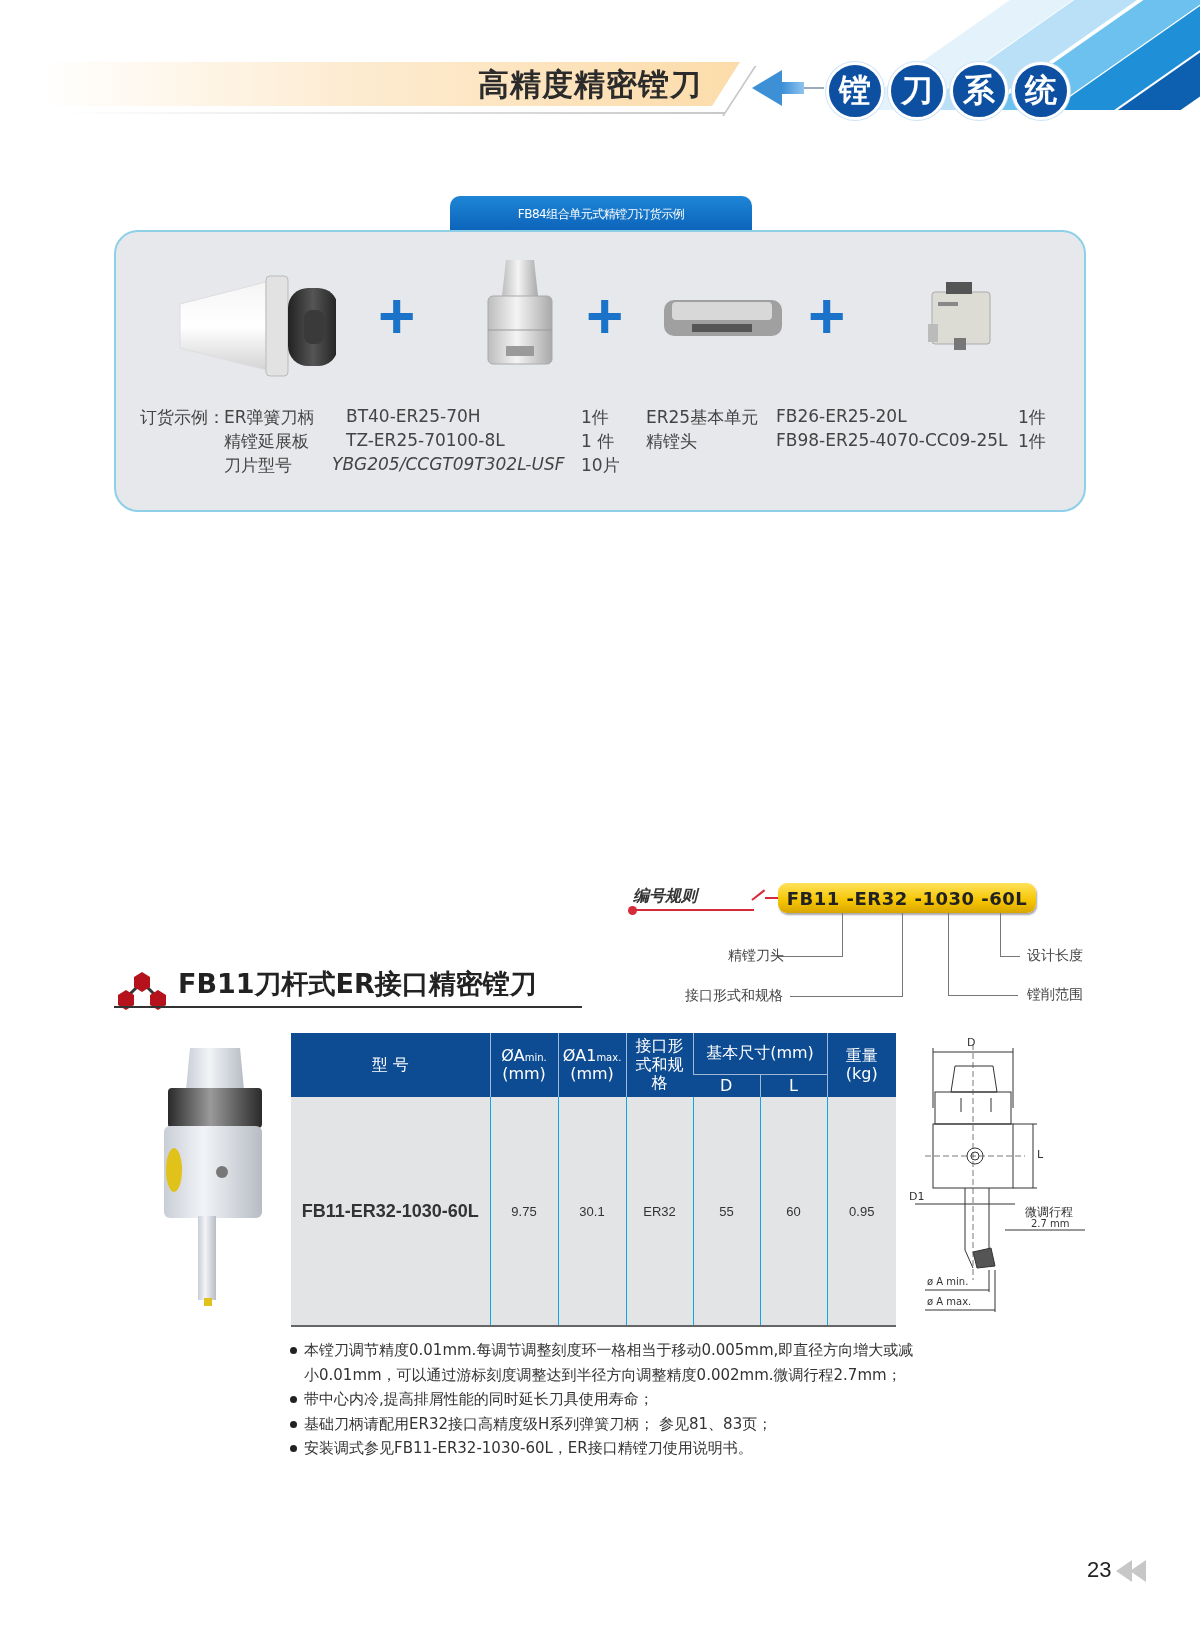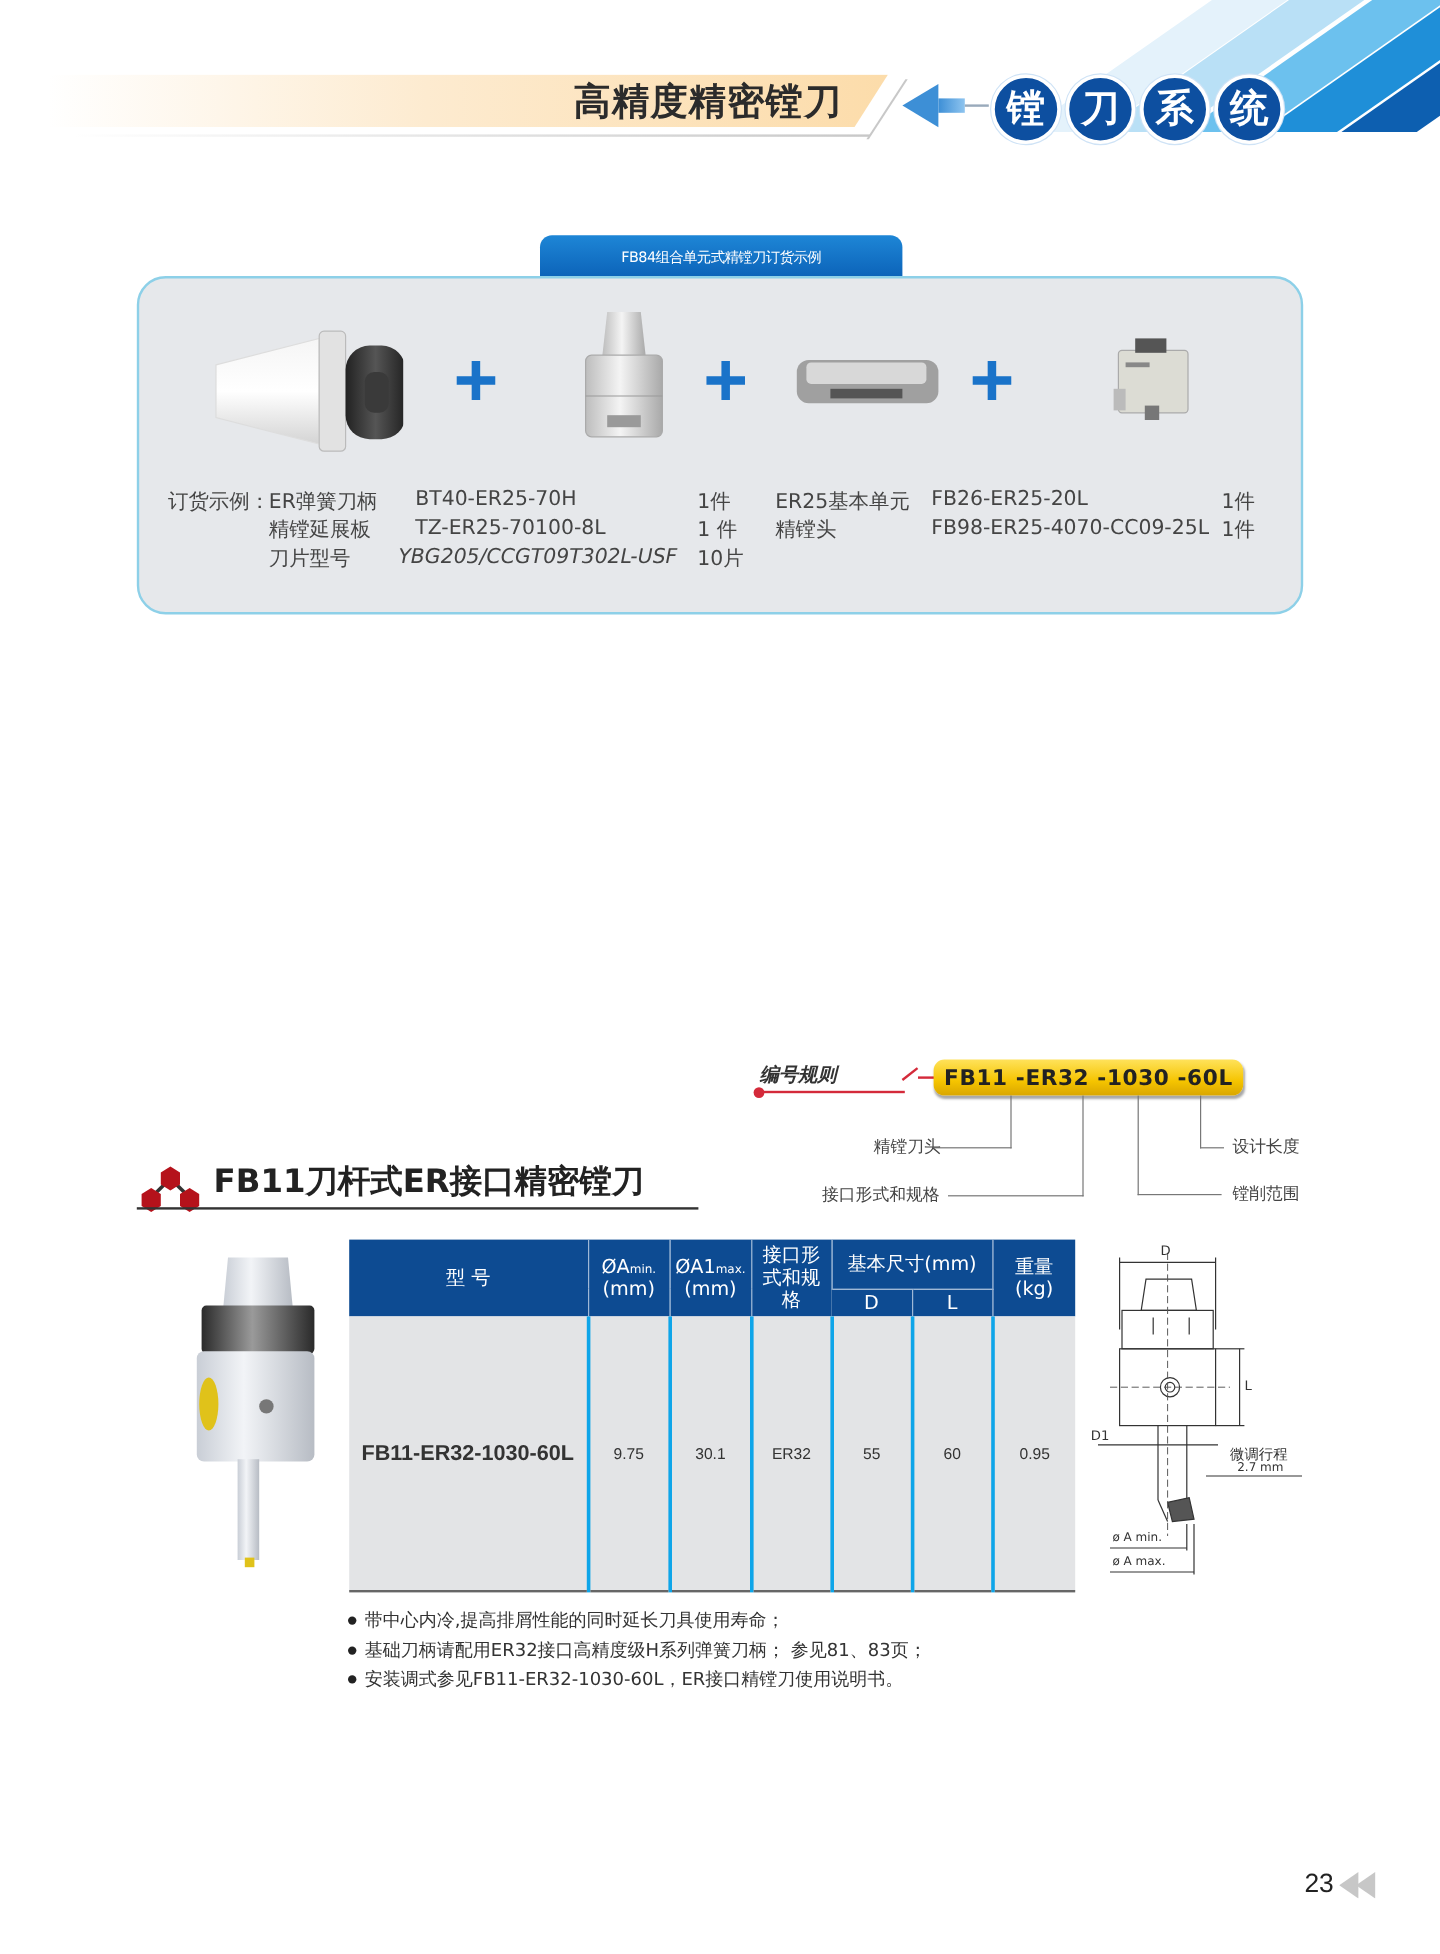--- a/index.html
+++ b/index.html
@@ -94,21 +94,21 @@
   }
   .spec-table th {
     background: #0d4b92; color: #fff; font-weight: normal; font-size: 16px;
     border-left: 1px solid #9fb8d6; line-height: 1.15; text-align: center; vertical-align: middle;
     font-family: "DejaVu Sans", sans-serif;
   }
   .spec-table th:first-child { border-left: none; }
   .spec-table th sub { font-size: 10px; vertical-align: baseline; }
   .spec-table td {
     background: #e3e4e6; font-size: 13px; color: #333; text-align: center;
-    border-left: 3px solid #0ea5e9; height: 229px; vertical-align: middle;
+    border-left: 1px solid #0ea5e9; height: 229px; vertical-align: middle;
   }
   .spec-table td:first-child { border-left: none; font-weight: bold; font-size: 18px; margin-top: 14px; }
   .spec-table tr.row td { border-bottom: 2px solid #666; }
   .spec-table .sub-row th { border-top: 1px solid #9fb8d6; }
 
   
   .drawing { position: absolute; left: 905px; top: 1040px; width: 180px; height: 290px; }
   .dlabel { position: absolute; font-size: 11px; color: #333; white-space: nowrap; font-family: "DejaVu Sans", sans-serif; }
 
   
@@ -352,20 +352,21 @@
   <span class="dlabel" style="left:62px; top:-4px;">D</span>
   <span class="dlabel" style="left:132px; top:108px;">L</span>
   <span class="dlabel" style="left:4px; top:150px;">D1</span>
   <span class="dlabel" style="left:120px; top:164px; font-size:12px;">微调行程</span>
   <span class="dlabel" style="left:126px; top:178px; font-size:10px;">2.7  mm</span>
   <span class="dlabel" style="left:22px; top:236px; font-size:10px;">ø A min.</span>
   <span class="dlabel" style="left:22px; top:256px; font-size:10px;">ø A max.</span>
 </div>
 
 <ul class="notes">
+  <li>本镗刀调节精度0.01mm.每调节调整刻度环一格相当于移动0.005mm,即直径方向增大或减小0.01mm，可以通过游标刻度调整达到半径方向调整精度0.002mm.微调行程2.7mm；</li>
   <li>带中心内冷,提高排屑性能的同时延长刀具使用寿命；</li>
   <li>基础刀柄请配用ER32接口高精度级H系列弹簧刀柄； 参见81、83页；</li>
   <li>安装调式参见FB11-ER32-1030-60L，ER接口精镗刀使用说明书。</li>
 </ul>
 
 <div class="page-num">23</div>
 <svg class="page-arrows" viewBox="0 0 32 22">
   <polygon points="0,11 16,0 16,22" fill="#c7c7c7"></polygon>
   <polygon points="14,11 30,0 30,22" fill="#c7c7c7"></polygon>
 </svg>

